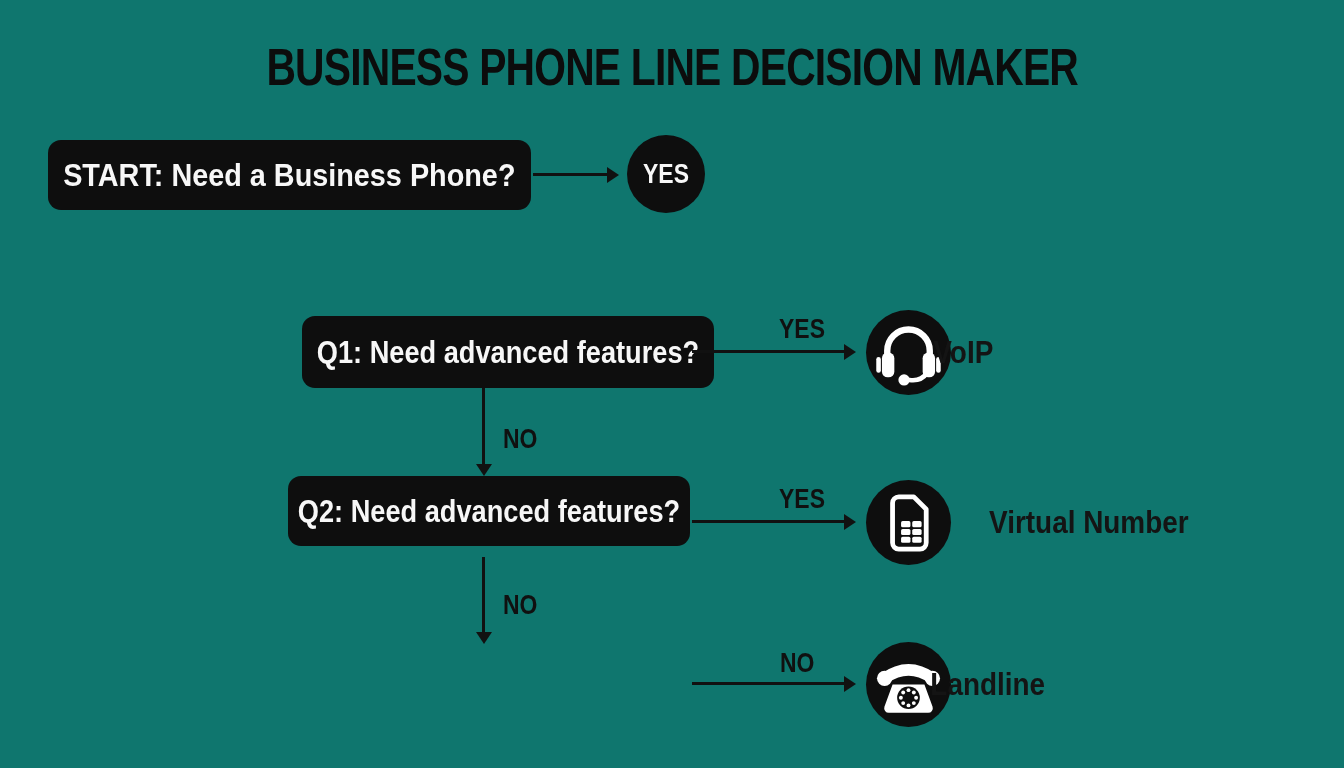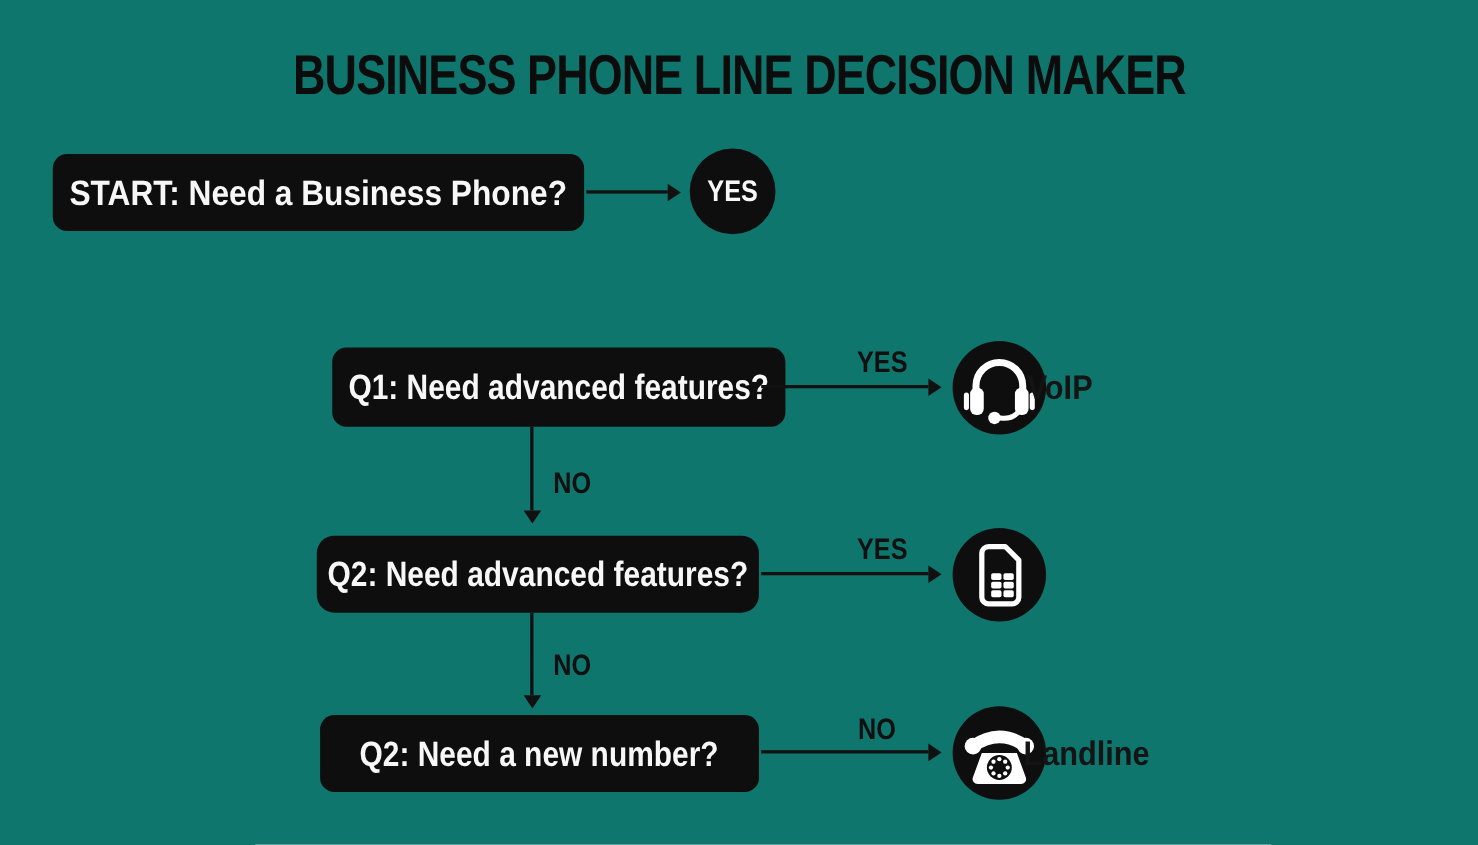--- a/index.html
+++ b/index.html
@@ -107,46 +107,46 @@
     </svg>
   </div>
   <div class="outcome" style="left:930px;top:310px;">
     <span class="cond-wide">VoIP</span>
   </div>
   <div class="arrow-v" style="left:482px;top:388px;height:76px;"></div>
   <div class="branch-label" style="left:478px;top:424px;">
     <span class="cond">NO</span>
   </div>
 
-  <div class="qbox" style="left:288px;top:487px;width:402px;height:70px;border-radius:16px;">
+  <div class="qbox" style="left:288px;top:476px;width:402px;height:70px;">
     <span class="cond">Q2: Need advanced features?</span>
   </div>
   <div class="branch-label" style="left:760px;top:484px;">
     <span class="cond">YES</span>
   </div>
   <div class="arrow-h" style="left:692px;top:520px;width:152px;"></div>
   <div class="icon-circle" style="left:866px;top:480px;">
     <svg width="85" height="85" viewBox="0 0 48 48">
       <path d="M18.5 9.5 h8.5 l7 7 v19 a3.5 3.5 0 0 1 -3.5 3.5 h-12 a3.5 3.5 0 0 1 -3.5 -3.5 v-22.5 a3.5 3.5 0 0 1 3.5 -3.5 z" fill="none" stroke="#fff" stroke-width="2.7" stroke-linejoin="round"></path>
       <rect x="19.8" y="23.2" width="5.3" height="3.5" rx="0.9" fill="#fff"></rect>
       <rect x="26.1" y="23.2" width="5.3" height="3.5" rx="0.9" fill="#fff"></rect>
       <rect x="19.8" y="27.6" width="5.3" height="3.5" rx="0.9" fill="#fff"></rect>
       <rect x="26.1" y="27.6" width="5.3" height="3.5" rx="0.9" fill="#fff"></rect>
       <rect x="19.8" y="32" width="5.3" height="3.5" rx="0.9" fill="#fff"></rect>
       <rect x="26.1" y="32" width="5.3" height="3.5" rx="0.9" fill="#fff"></rect>
     </svg>
   </div>
+  <div class="outcome" style="left:978px;top:480px;">
+    <span class="cond-wide">Virtual Number</span>
+  </div>
   <div class="arrow-v" style="left:482px;top:557px;height:75px;"></div>
   <div class="branch-label" style="left:478px;top:590px;">
     <span class="cond">NO</span>
   </div>
 
-  <div class="qbox" style="left:291px;top:650px;width:399px;height:70px;">
-    <span class="cond">Q2: Need a new number?</span>
-  </div>
   <div class="branch-label" style="left:755px;top:648px;">
     <span class="cond">NO</span>
   </div>
   <div class="arrow-h" style="left:692px;top:682px;width:152px;"></div>
   <div class="icon-circle" style="left:866px;top:642px;">
     <svg width="85" height="85" viewBox="0 0 48 48">
       <path d="M10.5 20.5 Q24 11 37.5 20.5" fill="none" stroke="#fff" stroke-width="6.5" stroke-linecap="round"></path>
       <circle cx="10.5" cy="20.5" r="4.3" fill="#fff"></circle>
       <circle cx="37.5" cy="20.5" r="4.3" fill="#fff"></circle>
       <path d="M15 24 h18 l4.6 12.6 a2.6 2.6 0 0 1 -2.5 3.4 H12.9 a2.6 2.6 0 0 1 -2.5 -3.4 z" fill="#fff"></path>

